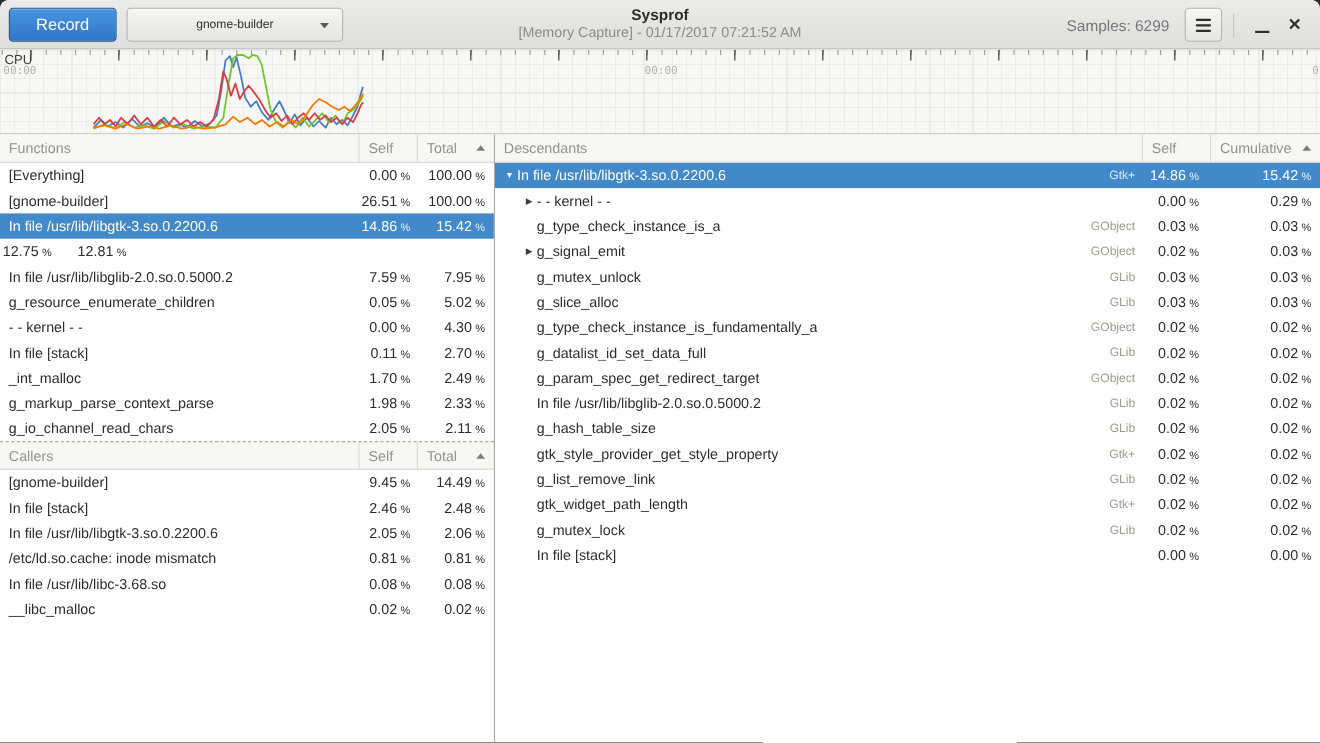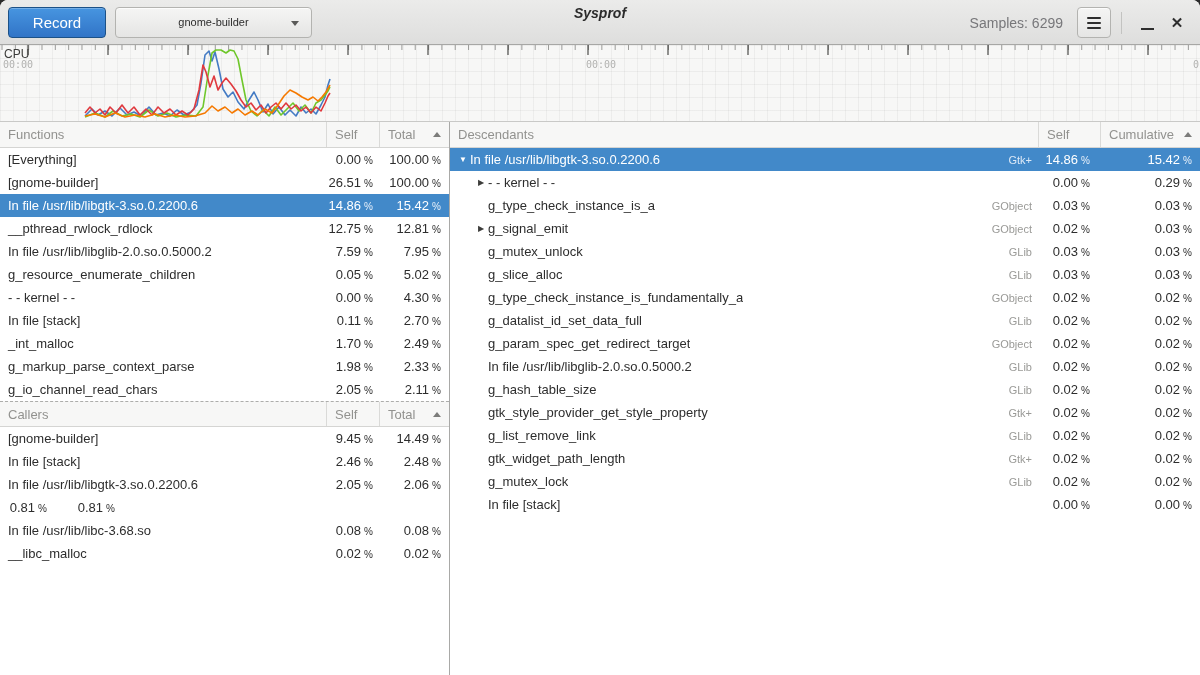--- a/index.html
+++ b/index.html
@@ -6,21 +6,21 @@
   html,body { width:1200px; height:675px; background:#2b2b2b; }
   body { font-family:"Liberation Sans","DejaVu Sans",sans-serif; font-size:13px; color:#2d2d2d; }
   .window { width:1200px; height:675px; background:#ffffff; border-radius:8px 8px 0 0; overflow:hidden; display:flex; flex-direction:column; }
 
   
   .headerbar { position:relative; height:45px; flex:0 0 45px; background:linear-gradient(#ebebea,#dededd); border-bottom:1px solid #a7a7a5; display:flex; align-items:center; padding:0 8px; }
   .hb-left { display:flex; align-items:center; gap:9px; }
   .btn-record { width:98px; height:31px; border:1px solid #1c5187; border-radius:4px; background:linear-gradient(#4795e0,#3174c7); color:#ffffff; font-size:15px; font-family:inherit; cursor:pointer; box-shadow:inset 0 1px 0 rgba(255,255,255,.25); }
   .btn-dropdown { width:197px; height:31px; border:1px solid #b3b3b0; border-radius:4px; background:linear-gradient(#f5f5f4,#e5e5e4); color:#2d2d2d; font-size:11px; font-family:inherit; cursor:pointer; display:flex; align-items:center; justify-content:center; position:relative; box-shadow:inset 0 1px 0 rgba(255,255,255,.7); }
   .dd-arrow { position:absolute; right:12px; top:13px; width:0; height:0; border-left:4px solid transparent; border-right:4px solid transparent; border-top:5px solid #5a5a58; }
-  .hb-title { position:absolute; left:0; right:0; top:5px; text-align:center; pointer-events:none;font-style:italic; }
+  .hb-title { position:absolute; left:0; right:0; top:5px; text-align:center; pointer-events:none; }
   .hb-title .t { font-weight:bold; font-size:14px; color:#2b2b2b; }
   .hb-title .s { font-size:13px; color:#8b8b89; margin-top:1px; }
   .hb-right { position:absolute; right:8px; top:0; height:45px; display:flex; align-items:center; }
   .samples { color:#77777a; font-size:14px; margin-right:14px; }
   .btn-menu { width:34px; height:31px; border:1px solid #b3b3b0; border-radius:4px; background:linear-gradient(#f5f5f4,#e5e5e4); display:flex; flex-direction:column; align-items:center; justify-content:center; gap:3px; cursor:pointer; box-shadow:inset 0 1px 0 rgba(255,255,255,.7); }
   .btn-menu i { width:14px; height:2px; background:#2e2e2e; border-radius:1px; }
   .hb-sep { width:1px; height:22px; background:#c3c3c1; margin:0 10px; }
   .btn-win { width:30px; height:30px; border:none; background:transparent; display:flex; align-items:center; justify-content:center; cursor:pointer; }
   .min-glyph { width:13px; height:2px; background:#2e2e2e; margin-top:12px; }
   .close-glyph { font-size:15px; font-weight:bold; color:#2e2e2e; line-height:1; }
@@ -80,20 +80,21 @@
   <div class="headerbar">
     <div class="hb-left">
       <button class="btn-record">Record</button>
       <button class="btn-dropdown">
         <span>gnome-builder</span>
         <span class="dd-arrow"></span>
       </button>
     </div>
     <div class="hb-title">
       <div class="t">Sysprof</div>
+      <div class="s">[Memory Capture] - 01/17/2017 07:21:52 AM</div>
     </div>
     <div class="hb-right">
       <span class="samples">Samples: 6299</span>
       <button class="btn-menu">
         <i></i>
           <i></i>
           <i></i>
       </button>
       <span class="hb-sep"></span>
       <button class="btn-win">
@@ -250,21 +251,20 @@
               <span class="cname">[gnome-builder]</span>
               <span class="cval w-self-l"><span class="num">26.51</span><span class="pct">%</span></span>
               <span class="cval w-total-l"><span class="num">100.00</span><span class="pct">%</span></span>
             </div>
             <div class="trow sel">
               <span class="cname">In file /usr/lib/libgtk-3.so.0.2200.6</span>
               <span class="cval w-self-l"><span class="num">14.86</span><span class="pct">%</span></span>
               <span class="cval w-total-l"><span class="num">15.42</span><span class="pct">%</span></span>
             </div>
             <div class="trow">
-              <span class="cname">__pthread_rwlock_rdlock</span>
               <span class="cval w-self-l"><span class="num">12.75</span><span class="pct">%</span></span>
               <span class="cval w-total-l"><span class="num">12.81</span><span class="pct">%</span></span>
             </div>
             <div class="trow">
               <span class="cname">In file /usr/lib/libglib-2.0.so.0.5000.2</span>
               <span class="cval w-self-l"><span class="num">7.59</span><span class="pct">%</span></span>
               <span class="cval w-total-l"><span class="num">7.95</span><span class="pct">%</span></span>
             </div>
             <div class="trow">
               <span class="cname">g_resource_enumerate_children</span>
@@ -321,20 +321,21 @@
               <span class="cname">In file [stack]</span>
               <span class="cval w-self-l"><span class="num">2.46</span><span class="pct">%</span></span>
               <span class="cval w-total-l"><span class="num">2.48</span><span class="pct">%</span></span>
             </div>
             <div class="trow">
               <span class="cname">In file /usr/lib/libgtk-3.so.0.2200.6</span>
               <span class="cval w-self-l"><span class="num">2.05</span><span class="pct">%</span></span>
               <span class="cval w-total-l"><span class="num">2.06</span><span class="pct">%</span></span>
             </div>
             <div class="trow">
+              <span class="cname">/etc/ld.so.cache: inode mismatch</span>
               <span class="cval w-self-l"><span class="num">0.81</span><span class="pct">%</span></span>
               <span class="cval w-total-l"><span class="num">0.81</span><span class="pct">%</span></span>
             </div>
             <div class="trow">
               <span class="cname">In file /usr/lib/libc-3.68.so</span>
               <span class="cval w-self-l"><span class="num">0.08</span><span class="pct">%</span></span>
               <span class="cval w-total-l"><span class="num">0.08</span><span class="pct">%</span></span>
             </div>
             <div class="trow">
               <span class="cname">__libc_malloc</span>

